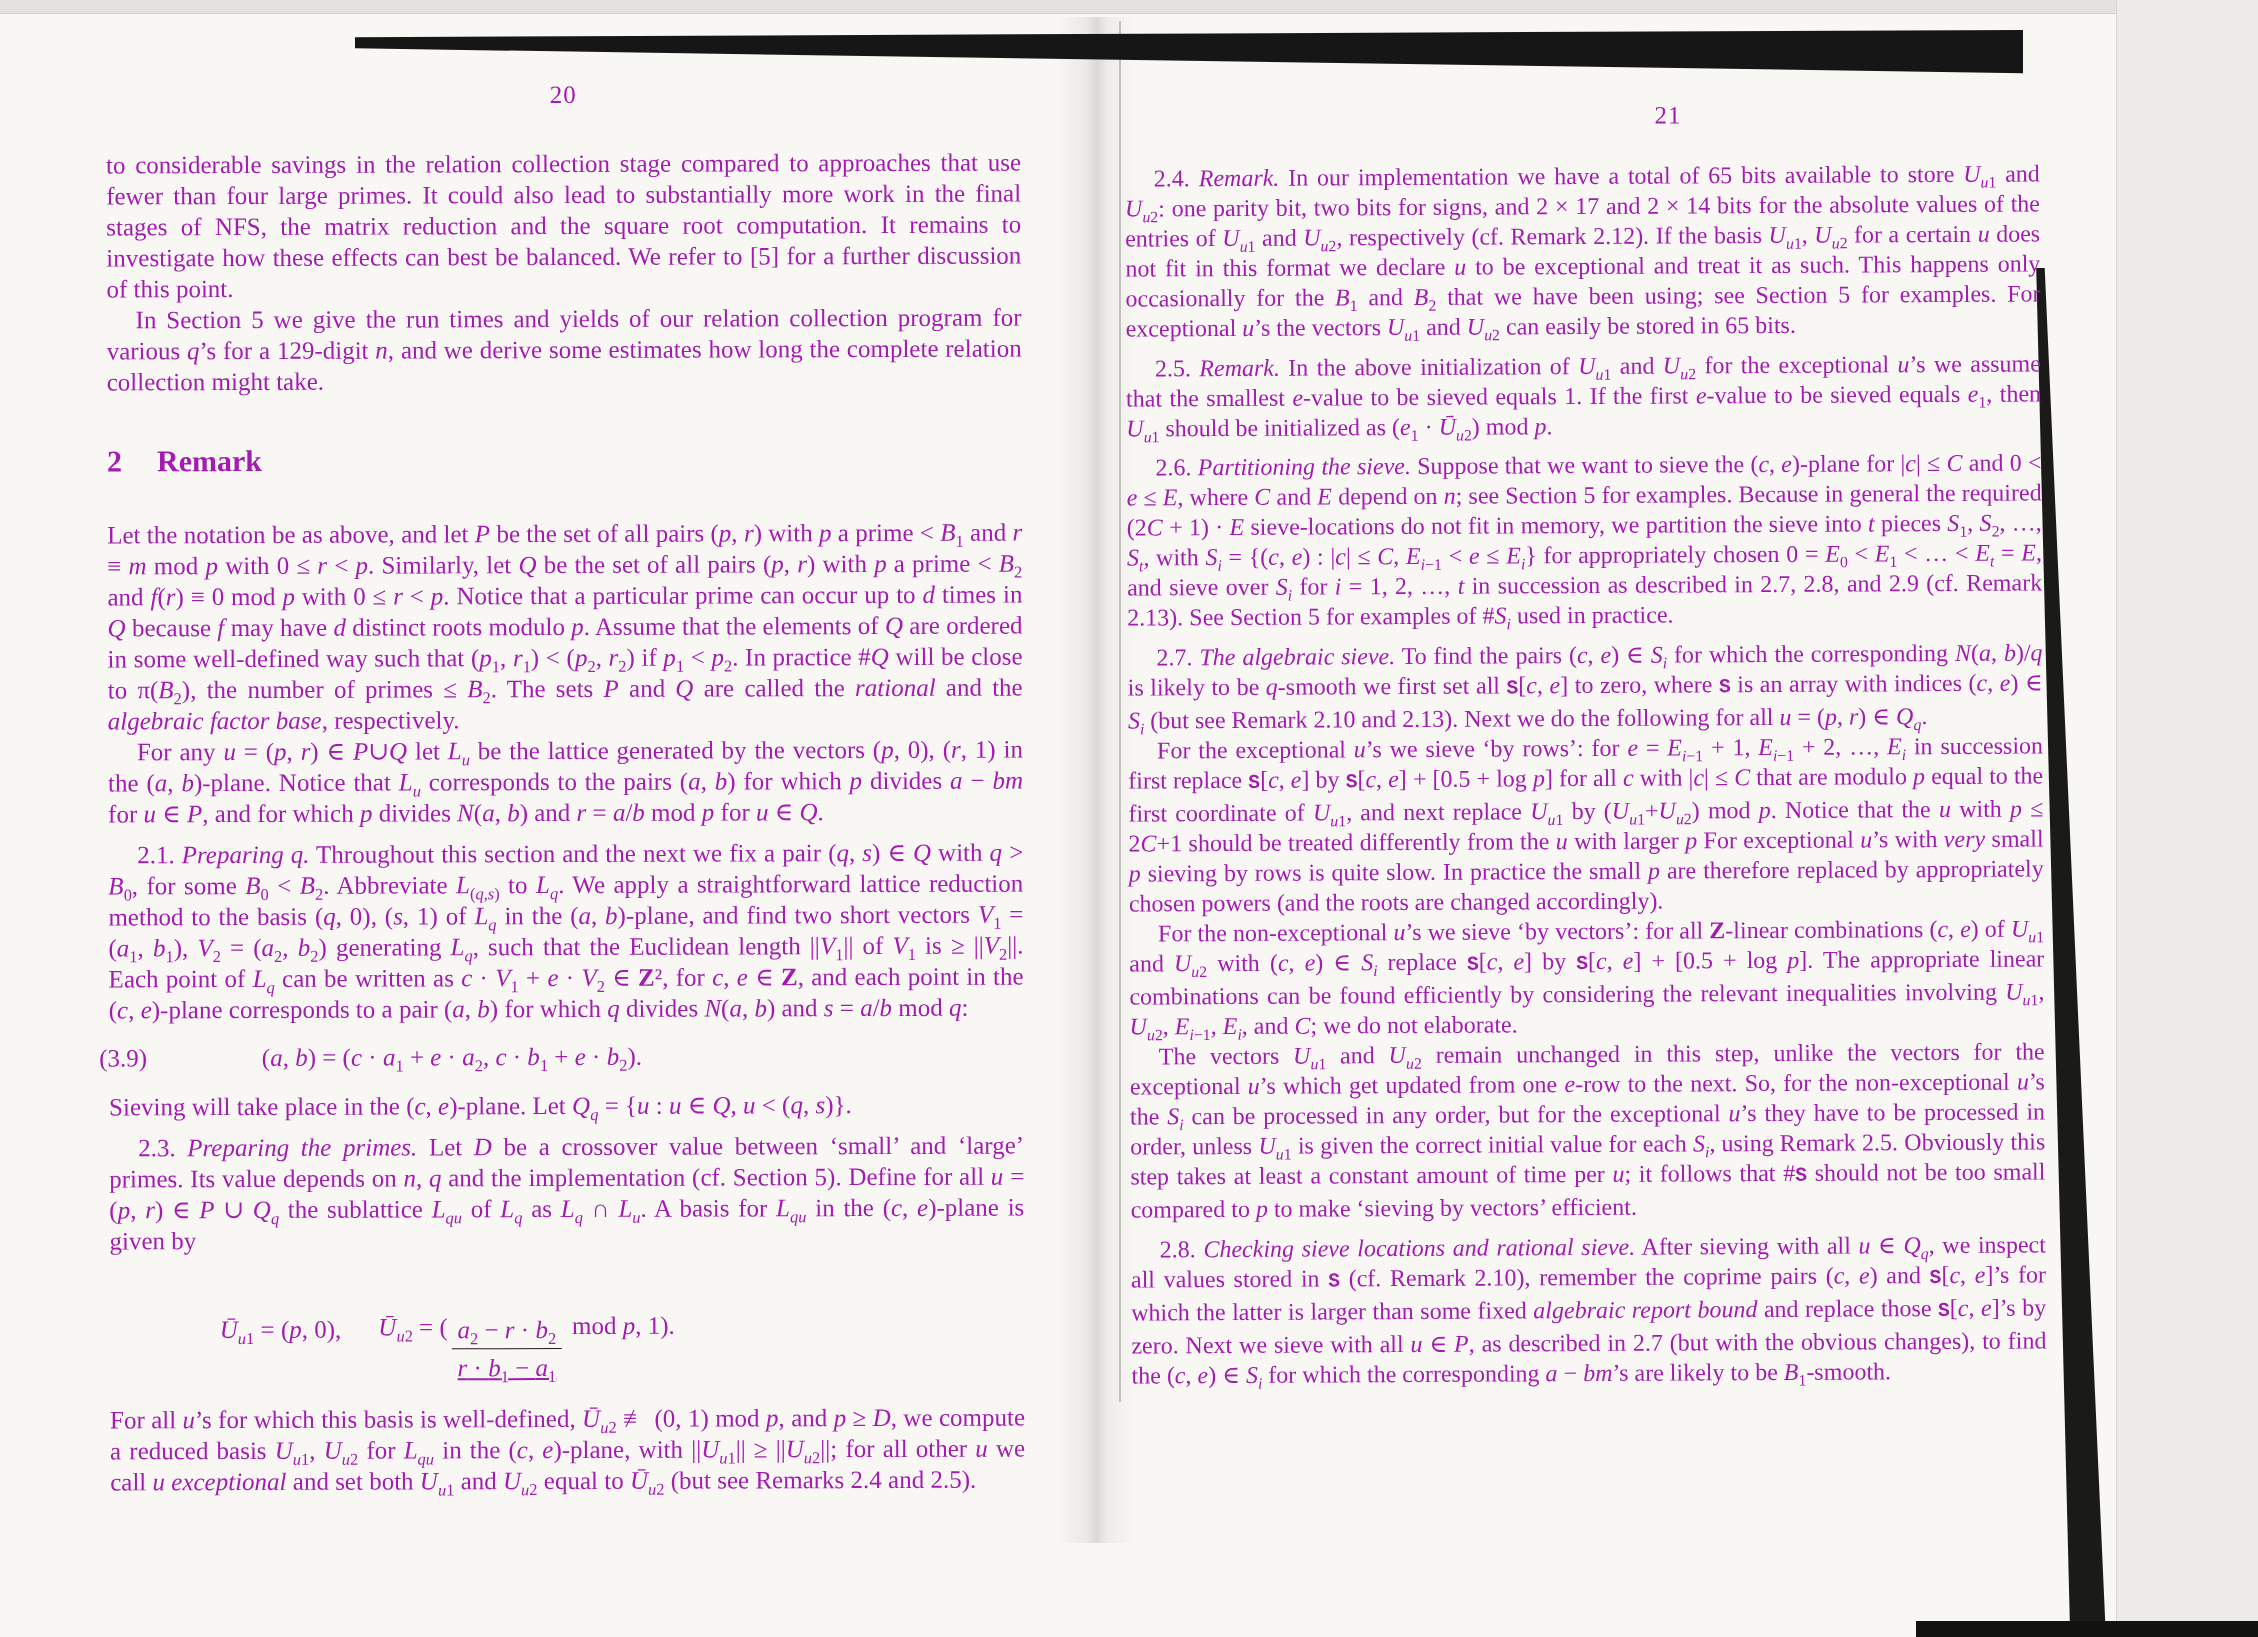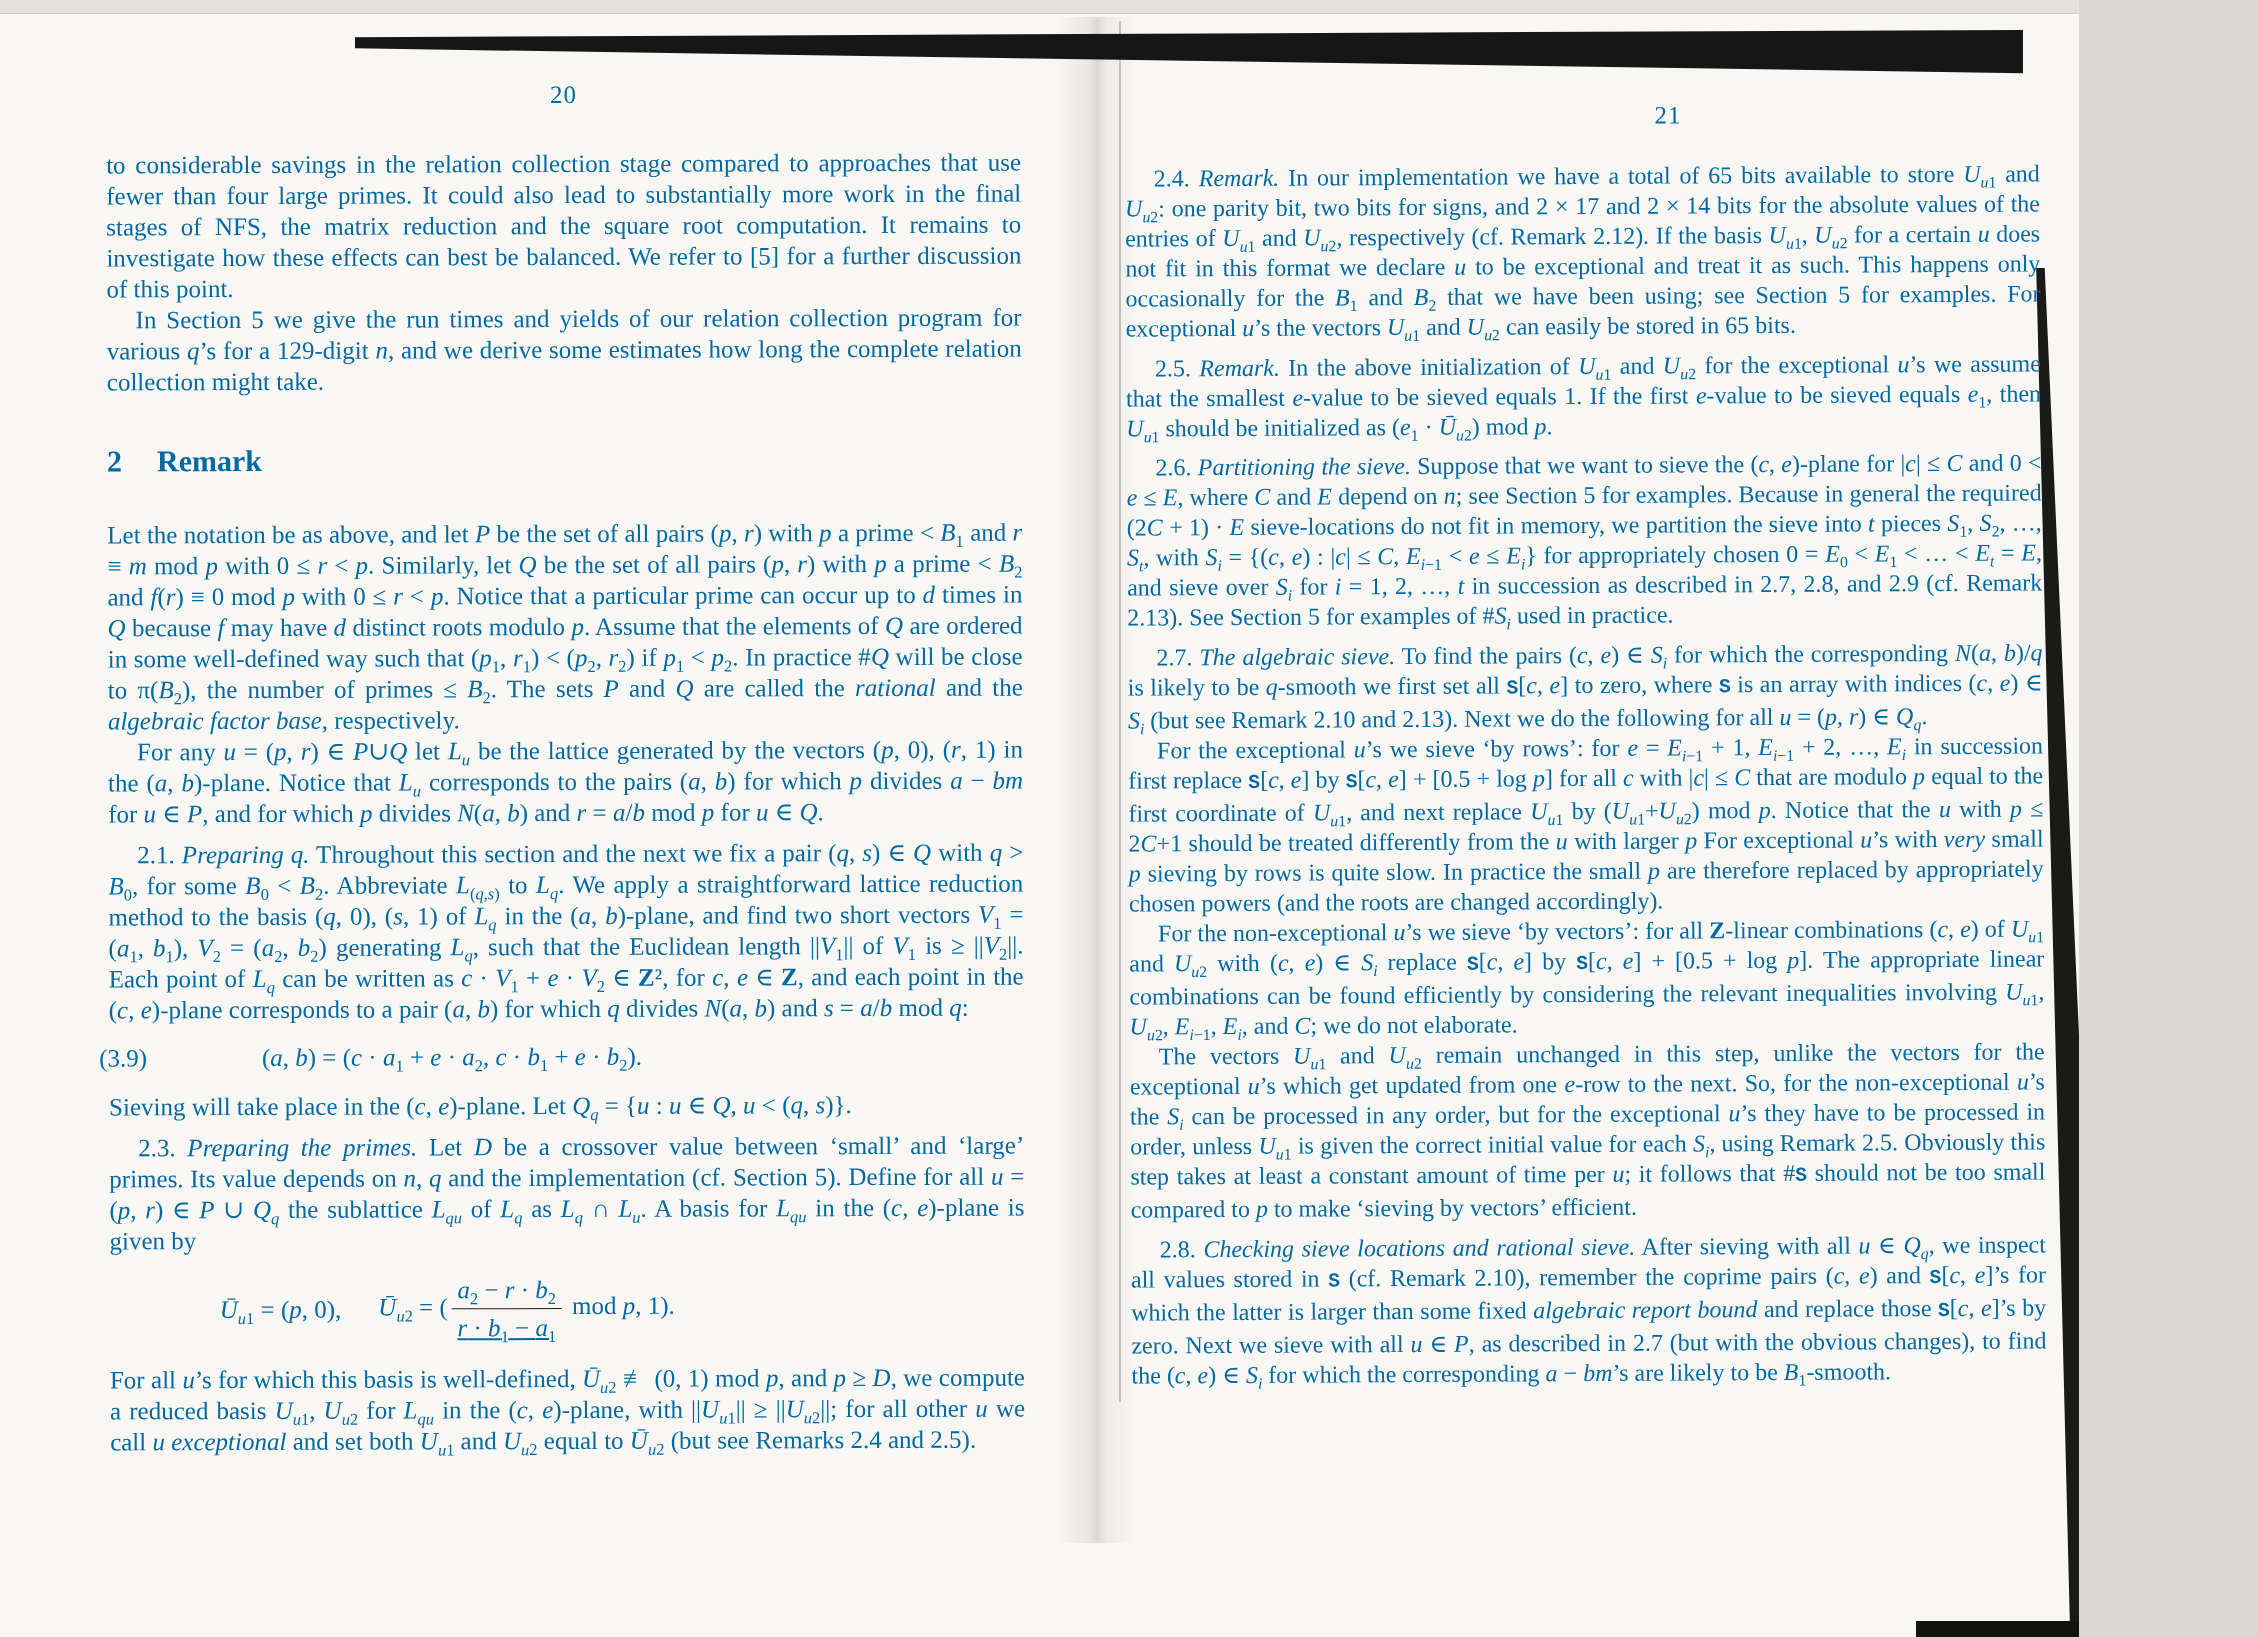--- a/index.html
+++ b/index.html
@@ -1,18 +1,18 @@
 <!DOCTYPE html>
 <html><head>
 <meta charset="utf-8">
 <style>
   html,body{margin:0;padding:0;}
   body{width:2258px;height:1638px;overflow:hidden;background:#d8d7d4;}
-  #scan{position:relative;width:2079px;height:1638px;background:#f8f7f4;overflow:hidden;
-        font-family:"Liberation Serif","DejaVu Serif",serif;color:#0369a1;}
+  #scan{position:relative;width:2258px;height:1638px;background:#f8f7f4;overflow:hidden;
+        font-family:"Liberation Serif","DejaVu Serif",serif;color:#a21caf;}
 
   
   .top-strip{position:absolute;left:0;top:0;width:2258px;height:12.6px;background:#e3e2df;border-bottom:1px solid #d2d1ce;}
   .top-bar{position:absolute;left:355px;top:29px;width:1668px;height:46px;background:#161616;
            clip-path:polygon(0% 18%,100% 2%,100% 96%,0% 42%);}
   .right-backdrop{position:absolute;left:2116px;top:0;width:142px;height:1638px;background:#ecebe7;border-left:1.9px solid #d8d6d2;}
   .right-bar{position:absolute;left:2026px;top:268px;width:85px;height:1369px;background:#1a1a19;
              clip-path:polygon(12% 0%,22% 0%,94% 100%,52% 100%);}
   .bottom-bar{position:absolute;left:1916px;top:1621px;width:343px;height:16.4px;background:#121211;}
   .gutter-shadow{position:absolute;left:1054px;top:17.4px;width:83px;height:1526px;
@@ -39,21 +39,21 @@
   h2.section-heading{margin:44px 0 39px 0;font-size:30px;line-height:39px;font-weight:bold;text-align:left;}
   h2.section-heading .hnum{margin-right:35px;}
 
   .eqrow{position:relative;margin:17.4px 0;min-height:32px;text-align:left;}
   .eqrow .eqlabel{position:absolute;left:-9.7px;top:0;}
   .eqrow .eqbody{display:inline-block;margin-left:153px;}
 
   .eqfrac{display:flex;align-items:center;margin:19.3px 0;padding-left:110px;text-align:left;}
   .eqfrac .efleft{margin-right:37px;}
   .frac{display:inline-block;vertical-align:middle;text-align:center;margin:0 3.9px;}
-  .frac .num{display:block;padding:0 5.8px 2.9px;}
+  .frac .num{display:block;padding:0 5.8px 2.9px;margin-top:40px;}
   .frac .den{display:block;border-top:1.9px solid #1e1d1b;padding:2.9px 5.8px 0;text-decoration:underline;}
 
   .tt{font-family:"Liberation Mono","DejaVu Sans Mono",monospace;font-size:0.82em;font-weight:bold;}
   sub{font-size:0.66em;line-height:0;}
   i{font-style:italic;}
 </style>
 </head>
 <body>
 
 <div id="scan">

